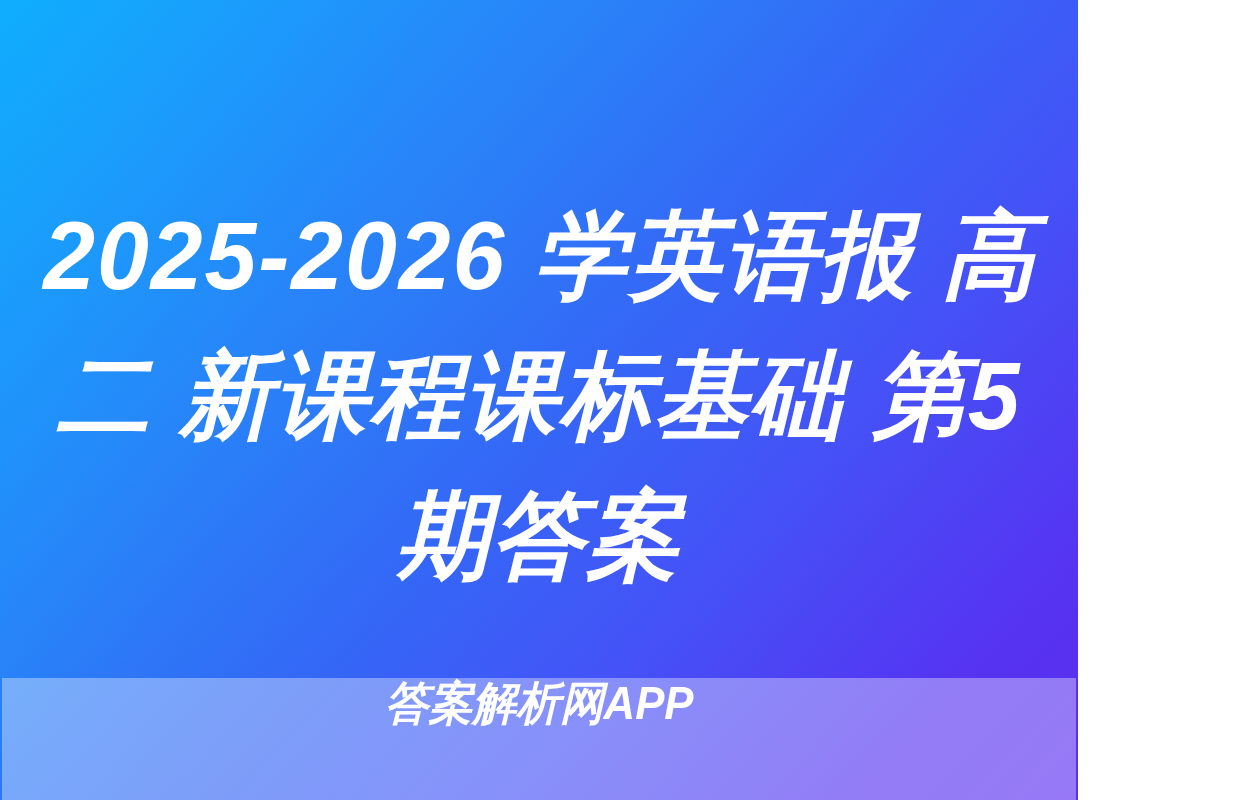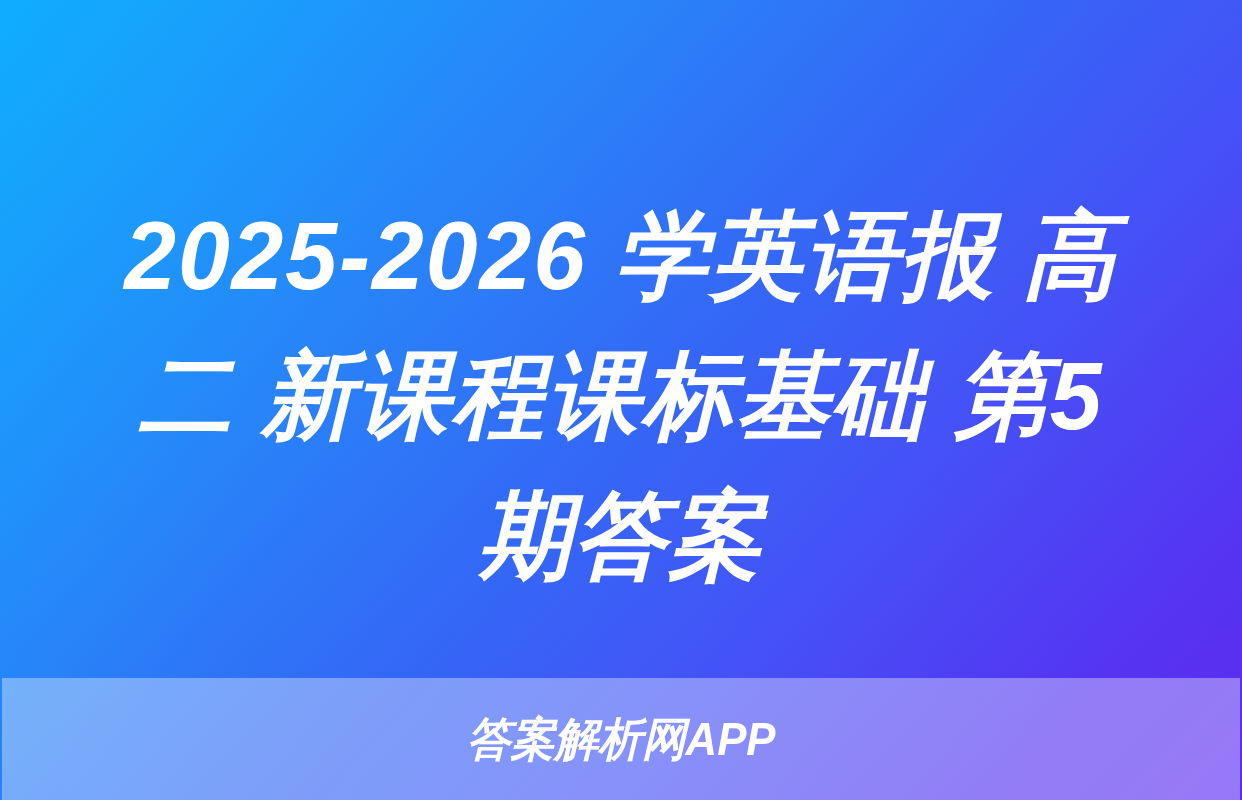--- a/index.html
+++ b/index.html
@@ -6,21 +6,21 @@
     margin: 0;
     padding: 0;
     background: #ffffff;
   }
   body {
     font-family: "Liberation Sans", "DejaVu Sans", sans-serif;
   }
 
   .poster {
     position: relative;
-    width: 1242px;
+    width: 1078px;
     height: 800px;
     overflow: hidden;
     box-sizing: border-box;
     background: linear-gradient(133deg,
         #12ACFD 0%,
         #1C9DFC 12%,
         #2B80F8 34%,
         #3566F6 52%,
         #4453F7 68%,
         #5534F1 88%,
@@ -68,21 +68,21 @@
 
   .footer-band {
     position: absolute;
     left: 2px;
     right: 2px;
     bottom: 0;
     height: 122px;
     background: rgba(255, 255, 255, 0.36);
     z-index: 3;
     display: flex;
-    align-items: center;
+    align-items: flex-start;
     justify-content: center;
   }
 
   .footer-brand {
     color: #ffffff;
     font-size: 46px;
     line-height: 50px;
     font-weight: 700;
     font-style: italic;
     letter-spacing: 0px;

